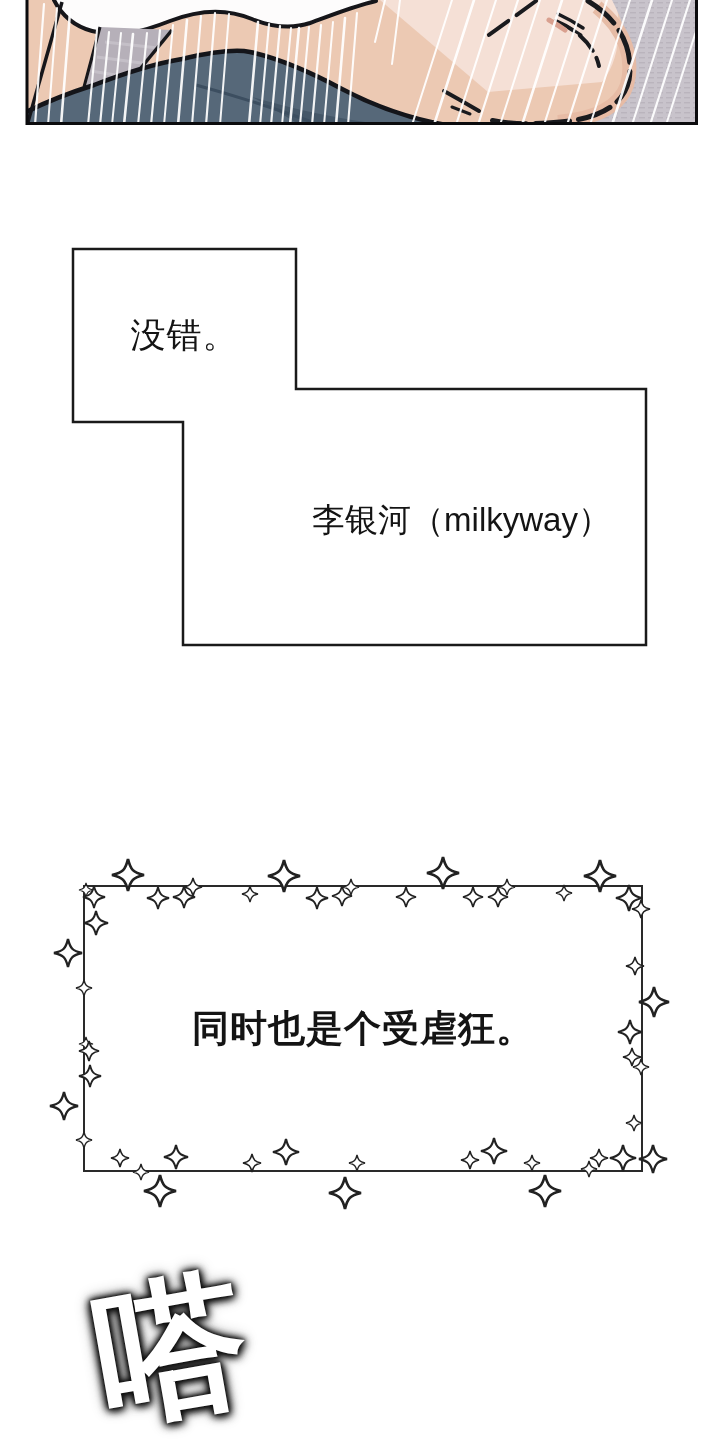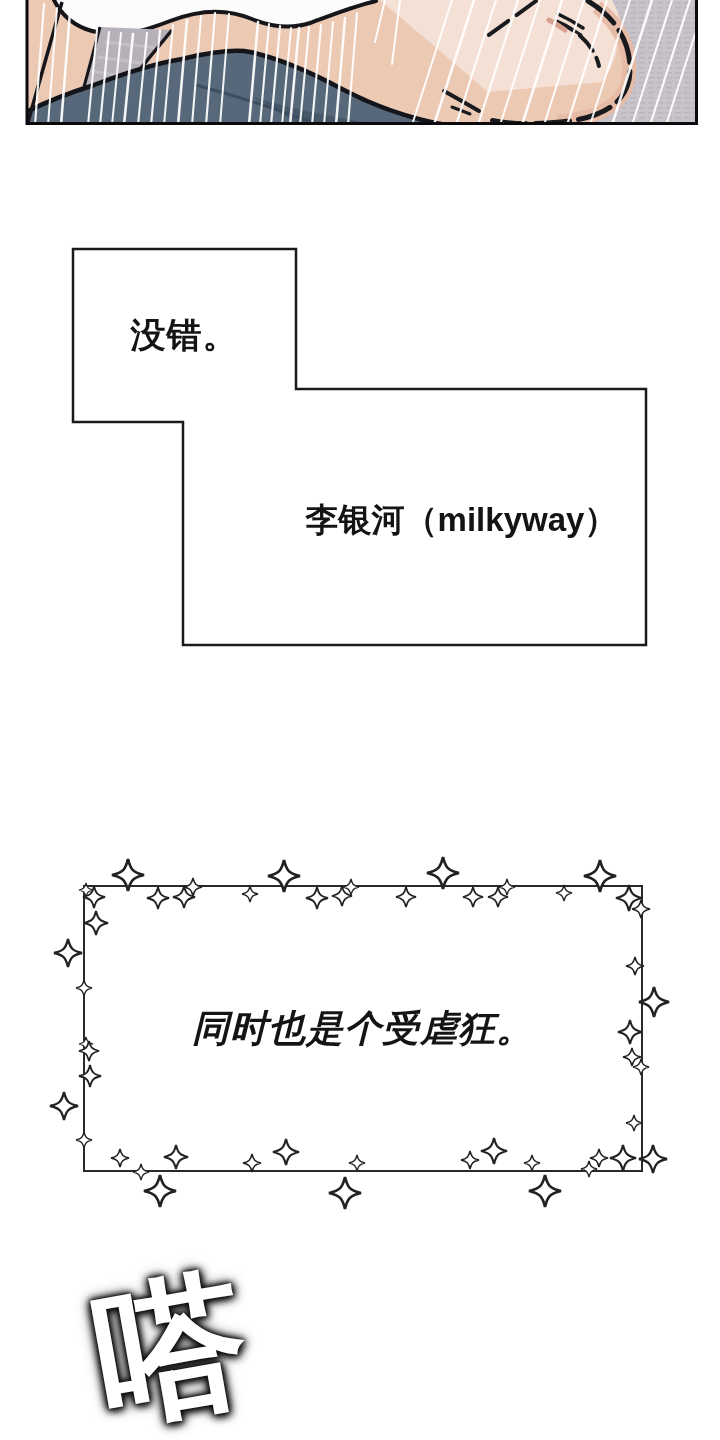--- a/index.html
+++ b/index.html
@@ -10,26 +10,26 @@
     font-family:"Liberation Sans","DejaVu Sans",sans-serif;
   }
   svg{display:block;}
   .layer{position:absolute;left:0;top:0;}
   
   .bubble-text{
     position:absolute;
     display:flex;align-items:center;justify-content:center;
     text-align:center;
     color:#141414;
-    font-weight:700;
+    font-weight:400;
     pointer-events:none;
   }
   .bubble1-text{left:73px;top:249px;width:223px;height:173px;font-size:35px;letter-spacing:1px;}
   .bubble2-text{left:183px;top:389px;width:557px;height:256px;font-size:33px;line-height:44px;padding-top:6px;box-sizing:border-box;}
-  .sparkle-text{left:84px;top:886px;width:558px;height:285px;font-size:37px;font-weight:600;letter-spacing:1px;font-style:italic;}
+  .sparkle-text{left:84px;top:886px;width:558px;height:285px;font-size:37px;font-weight:600;letter-spacing:1px;}
   
   .sfx{
     position:absolute;left:96px;top:1274px;
     font-size:150px;line-height:1;
     font-weight:800;
     color:#ffffff;
     transform:rotate(-10deg);
     transform-origin:50% 50%;
     text-shadow:
       0 0 3px rgba(12,12,12,.95),

